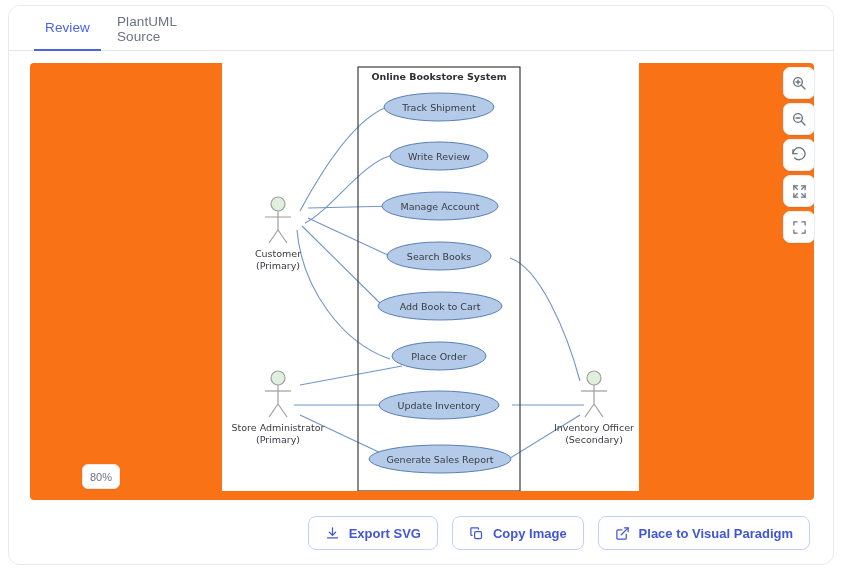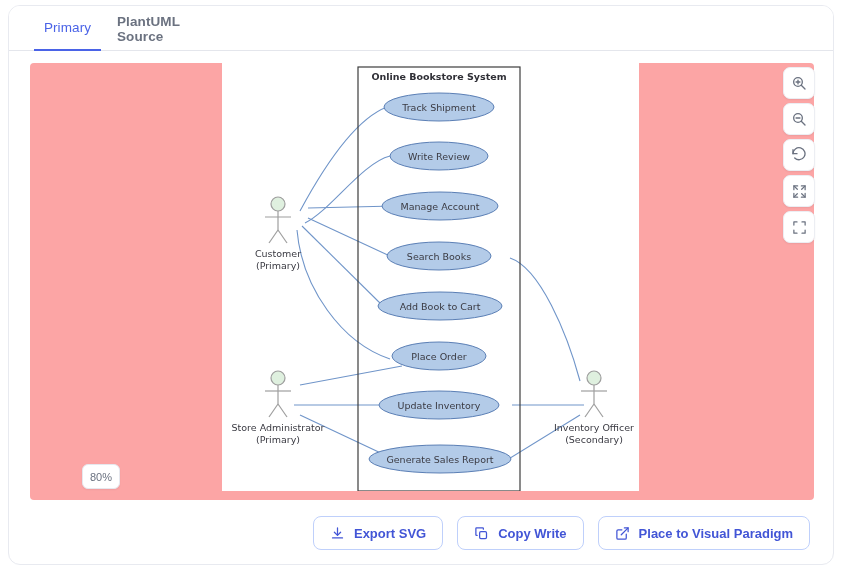--- a/index.html
+++ b/index.html
@@ -45,28 +45,28 @@
     cursor: pointer;
     padding: 0 10px;
     letter-spacing: .1px;
   }
   .tab.active {
     color: #4a63e7;
     font-weight: 400;
     border-bottom: 2.5px solid #4a63e7;
   }
   #tab-diagram { left: 25px; width: 67px; }
-  #tab-source  { left: 98px; width: 122px; font-weight: bold; }
+  #tab-source  { left: 98px; width: 122px; }
 
   
   .viewport {
     position: absolute;
     left: 21px; top: 57px;
     width: 784px; height: 437px;
-    background: #fca5a5;
+    background: #f97316;
     border-radius: 4px;
     overflow: hidden;
   }
   .svg-canvas {
     position: absolute;
     left: 192px; top: 0px;
     width: 417px; height: 428px;
     background: #ffffff;
   }
   .svg-canvas svg { display: block; }
@@ -130,21 +130,21 @@
   .abtn .lbl { line-height: 1; }
 </style>
 </head>
 <body>
 
 <div id="root">
   <div class="card">
 
     <div class="tabbar">
       <div class="tab active" id="tab-diagram">
-        <span>Primary</span>
+        <span>Review</span>
       </div>
       <div class="tab" id="tab-source">
         <span>PlantUML Source</span>
       </div>
     </div>
 
     <div class="viewport">
       <div class="svg-canvas">
         <svg width="417" height="428" viewBox="0 0 417 428" xmlns="http://www.w3.org/2000/svg">
           <g fill="none" stroke="#7095c9" stroke-width="1.1">
@@ -325,21 +325,21 @@
         </span>
         <span class="lbl">Export SVG</span>
       </div>
       <div class="abtn">
         <span>
           <svg width="15" height="15" viewBox="0 0 24 24" fill="none" stroke="#4255d6" stroke-width="2" stroke-linecap="round" stroke-linejoin="round">
             <rect x="9" y="9" width="11" height="11" rx="2"></rect>
               <path d="M5 15H4a1 1 0 0 1-1-1V4a1 1 0 0 1 1-1h10a1 1 0 0 1 1 1v1"></path>
           </svg>
         </span>
-        <span class="lbl">Copy Write</span>
+        <span class="lbl">Copy Image</span>
       </div>
       <div class="abtn">
         <span>
           <svg width="15" height="15" viewBox="0 0 24 24" fill="none" stroke="#4255d6" stroke-width="2" stroke-linecap="round" stroke-linejoin="round">
             <path d="M18 13v6a2 2 0 0 1-2 2H5a2 2 0 0 1-2-2V8a2 2 0 0 1 2-2h6"></path>
             <polyline points="15,3 21,3 21,9"></polyline>
               <line x1="10" y1="14" x2="21" y2="3"></line>
           </svg>
         </span>
         <span class="lbl">Place to Visual Paradigm</span>

